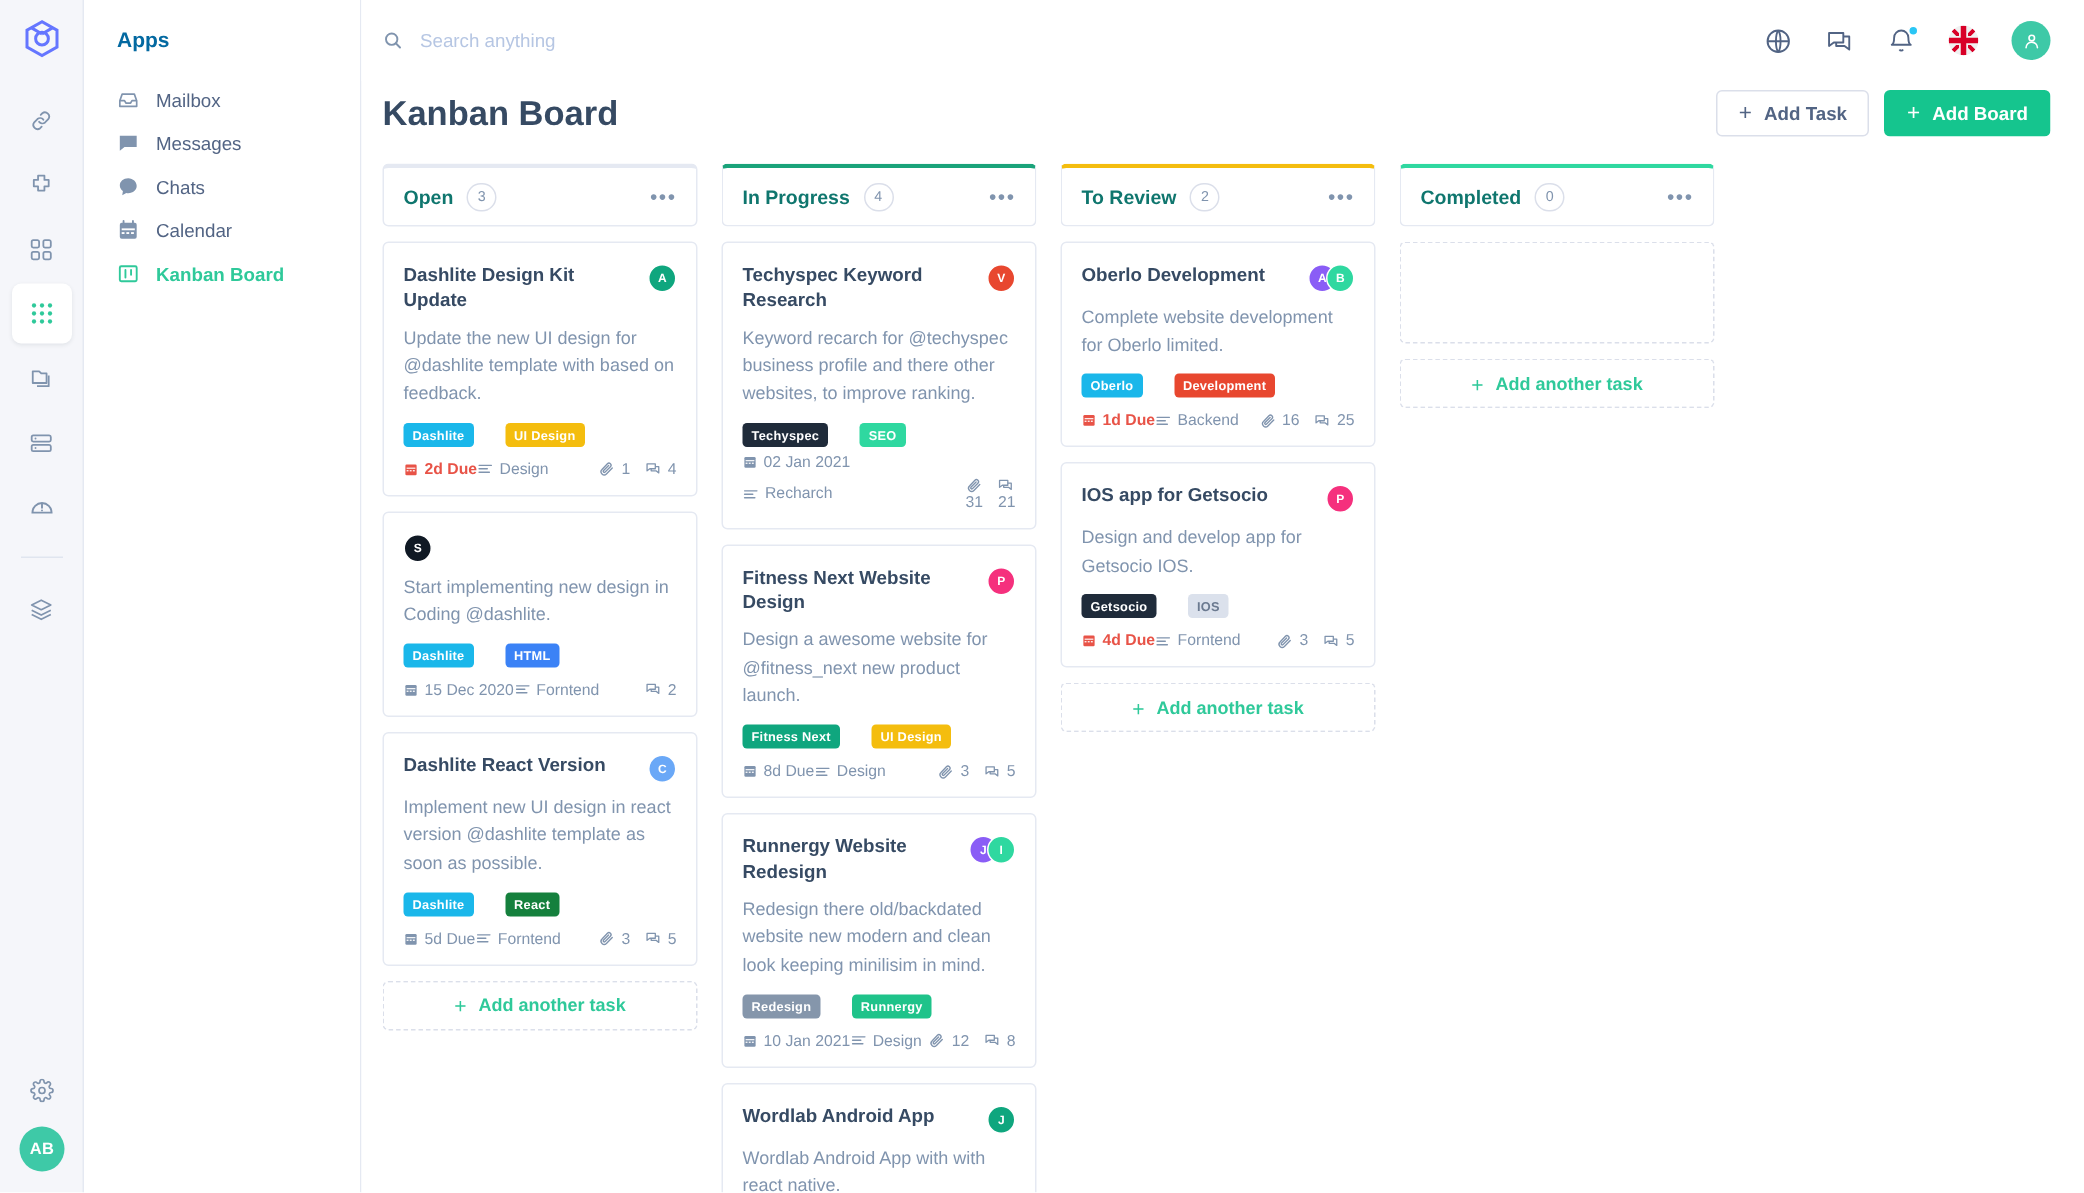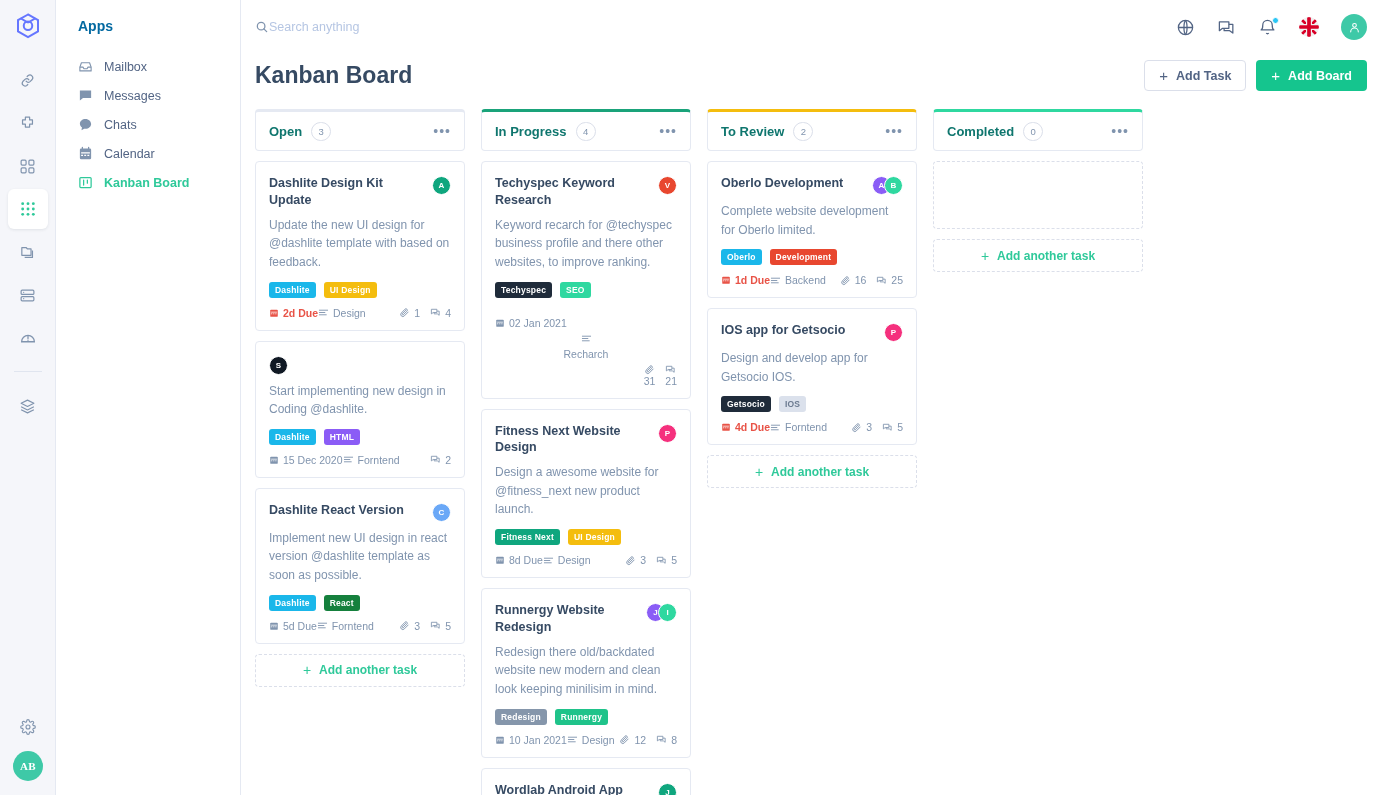--- a/index.html
+++ b/index.html
@@ -27,21 +27,21 @@
     display: flex; align-items: center; justify-content: center;
     color: #8094ae;
   }
   .rail-ico.active { background: #ffffff; color: #2fc99a; box-shadow: 0 1px 3px rgba(43,55,72,.10); }
   .rail-div { width: 28px; height: 1px; background: #e0e5ef; margin: 10px 0 14px; }
   .rail-bottom { position: absolute; bottom: 14px; left: 0; width: 56px;
     display: flex; flex-direction: column; align-items: center; gap: 14px; }
   .rail-avatar {
     width: 30px; height: 30px; border-radius: 50%; background: #3ec9a7;
     color: #fff; font-size: 11px; font-weight: 700; letter-spacing: .3px;
-    display: flex; align-items: center; justify-content: center; font-family: Liberation Serif, serif;
+    display: flex; align-items: center; justify-content: center;
   }
 
   
   .sidebar {
     width: 185px; flex: 0 0 185px; height: 795px;
     background: #fff; border-right: 1px solid #e5e9f2;
     padding: 18px 0 0 0;
   }
   .sidebar h2 { font-size: 14px; color: #0369a1; font-weight: 700; padding: 0 0 18px 22px; }
   .side-item {
@@ -53,21 +53,21 @@
   .side-item.active { color: #2fc99a; font-weight: 600; }
   .side-item.active .ico { color: #2fc99a; }
 
   
   .main { flex: 1; height: 795px; background: #fff; display: flex; flex-direction: column; min-width: 0; }
 
   .topbar {
     height: 54px; flex: 0 0 54px; display: flex; align-items: center;
     padding: 0 22px 0 14px; background: #fff;
   }
-  .search { display: flex; align-items: center; flex: 1; }
+  .search { display: flex; align-items: center; gap: 11px; flex: 1; }
   .search .sico { color: #8094ae; display: flex; }
   .search input {
     border: 0; outline: 0; font-size: 12.5px; color: #526484;
     font-family: "Liberation Sans", sans-serif; width: 300px; background: transparent;
   }
   .search input::placeholder { color: #b6c6e3; }
   .top-icons { display: flex; align-items: center; gap: 22px; }
   .top-ico { color: #526484; display: flex; position: relative; cursor: pointer; }
   .badge-dot {
     position: absolute; top: -1px; right: -2px; width: 7px; height: 7px;
@@ -123,36 +123,36 @@
   .card-title { font-size: 12.5px; font-weight: 700; color: #364a63; line-height: 1.35; }
   .avs { display: flex; flex: 0 0 auto; padding-top: 1px; }
   .av {
     width: 19px; height: 19px; border-radius: 50%; color: #fff;
     font-size: 8px; font-weight: 700; text-transform: uppercase;
     display: flex; align-items: center; justify-content: center;
     border: 1.5px solid #fff;
   }
   .av + .av { margin-left: -7px; }
   .card-desc { font-size: 12px; color: #8094ae; line-height: 1.55; margin-top: 7px; }
-  .tags { display: flex; gap: 8px; margin-top: 10px; flex-wrap: wrap; }
+  .tags { display: flex; gap: 21px; margin-top: 10px; flex-wrap: wrap; }
   .tag {
     font-size: 8.5px; font-weight: 700; color: #fff; border-radius: 3px;
     padding: 3px 6px; letter-spacing: .2px; white-space: nowrap;
   }
   .meta {
     margin-top: 9px; display: flex; align-items: center; 
     font-size: 10.5px; color: #8094ae; flex-wrap: wrap;
   }
   .meta .mi { display: inline-flex; align-items: center; gap: 4px; }
   .meta .due.urgent { color: #e85347; font-weight: 600; }
   .meta .due.urgent svg { color: #e85347; }
   .meta-right { margin-left: auto; display: flex; align-items: center; gap: 10px; }
-  .meta-wrap2 { margin-top: 19px; font-size: 10.5px; color: #8094ae; }
+  .meta-wrap2 { margin-top: 4px; font-size: 10.5px; color: #8094ae; }
   .meta-wrap2 .r1 { display: flex; align-items: center; gap: 4px; }
-  .meta-wrap2 .r2 { display: flex; align-items: center; gap: 4px; margin-top: 4px; flex-direction: column; }
+  .meta-wrap2 .r2 { display: flex; align-items: center; gap: 4px; margin-top: 4px; }
 
   .empty-slot {
     border: 1px dashed #dbdfea; border-radius: 4px; height: 68px; background: #fff;
   }
   .addtask {
     border: 1px dashed #dbdfea; border-radius: 4px; height: 33px;
     display: flex; align-items: center; justify-content: center; gap: 8px;
     color: #2fc99a; font-size: 12px; font-weight: 600; cursor: pointer; background: #fff;
   }
   .addtask .plus { font-size: 14px; font-weight: 400; }
@@ -422,21 +422,21 @@
           </div>
           <div class="card">
             <div class="card-top">
               <div class="avs">
                 <span class="av" style="background:#101924">S</span>
               </div>
             </div>
             <div class="card-desc">Start implementing new design in Coding @dashlite.</div>
             <div class="tags">
               <span class="tag" style="background:#1ab7ea">Dashlite</span>
-              <span class="tag" style="background:#8b5cf6">HTML</span>
+              <span class="tag" style="background:#3b82f6">HTML</span>
             </div>
             <div class="meta">
               <span class="mi due">
                 <svg width="10" height="10" viewBox="0 0 24 24" fill="#8094ae">
                   <rect x="3" y="4" width="18" height="17" rx="2"></rect>
                   <rect x="5" y="9" width="14" height="1.8" fill="#fff"></rect>
                   <rect x="5" y="13" width="3" height="2" fill="#fff"></rect>
                   <rect x="10" y="13" width="3" height="2" fill="#fff"></rect>
                   <rect x="15" y="13" width="3" height="2" fill="#fff"></rect>
                 </svg>

